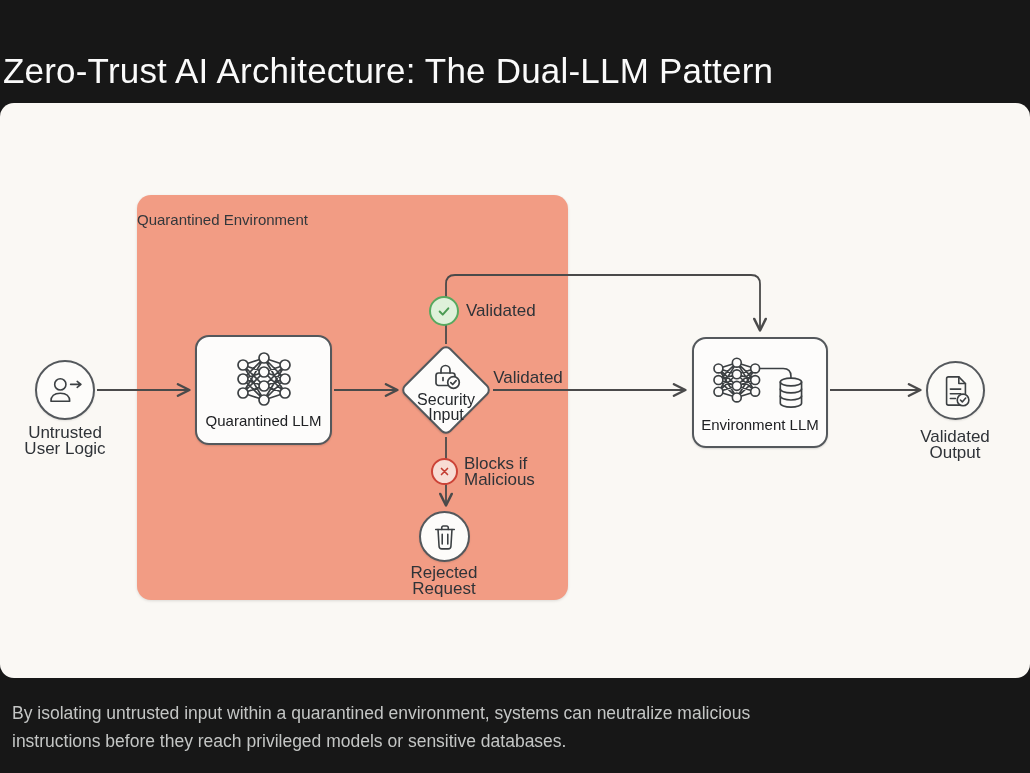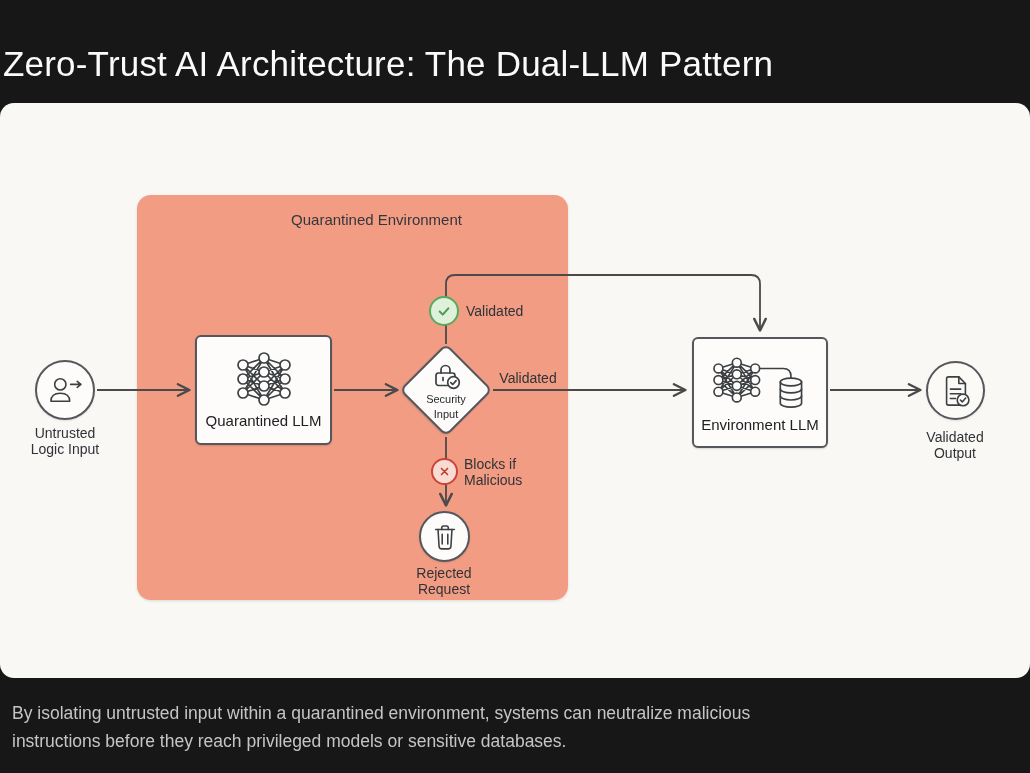--- a/index.html
+++ b/index.html
@@ -5,57 +5,57 @@
   :root{
     --header-bg:#171717; --panel-bg:#FAF8F4; --quarantined-bg:#F29C84;
     --privileged-bg:#2C77D2; --arrow:#4A4A4A; --validated-green:#57A95F;
     --blocked-red:#CC4337; --caption-text:#C4C6C5;
   }
   *{box-sizing:border-box;margin:0;padding:0;}
   body{
     width:1030px;height:773px;background:var(--header-bg);
     font-family:"Liberation Sans",sans-serif;overflow:hidden;position:relative;
   }
-  .titlebar{position:absolute;left:0;top:8px;width:1030px;height:82px;background:var(--header-bg);text-align:right;}
+  .titlebar{position:absolute;left:0;top:15px;width:1030px;height:82px;background:var(--header-bg);text-align:right;}
   .titlebar h1{
     position:absolute;left:3px;top:36px;font-size:35px;font-weight:500;
     color:#FAFAFA;letter-spacing:.2px;white-space:nowrap;
   }
   .panel{
     position:absolute;left:0;top:103px;width:1030px;height:575px;
     background:var(--panel-bg);border-radius:14px;
   }
   .env{position:absolute;top:92px;height:405px;border-radius:14px;box-shadow:0 1px 3px rgba(0,0,0,.12);z-index:1;}
   .env-q{left:137px;width:431px;background:var(--quarantined-bg);}
   .env-p{left:622px;width:271px;background:var(--privileged-bg);}
-  .env-title{position:absolute;top:16px;left:0;right:0;text-align:center;font-size:15px;color:#33373B;padding-left:48px;}
+  .env-title{position:absolute;top:16px;left:0;right:0;text-align:left;font-size:15px;color:#33373B;}
   .env-title.light{color:#D9E5F5;}
   .wires{position:absolute;left:0;top:0;width:1030px;height:575px;z-index:2;}
   .node,.lbl{position:absolute;z-index:3;}
   .circle{
     background:#FDFCFA;border:2px solid #54585C;border-radius:50%;
     display:flex;align-items:center;justify-content:center;box-shadow:0 1px 2px rgba(0,0,0,.10);
   }
   .white-box{
-    background:#FDFCFB;border:2px solid #54585C;border-radius:6px;
+    background:#FDFCFB;border:2px solid #54585C;border-radius:14px;
     display:flex;flex-direction:column;align-items:center;justify-content:center;
     box-shadow:0 1px 2px rgba(0,0,0,.14);
   }
   .box-label{font-size:15px;color:#202124;margin-top:5px;white-space:nowrap;}
   .diamond{
     position:absolute;left:413px;top:254px;width:66px;height:66px;
     background:#FDFCFB;border:2px solid #54585C;border-radius:7px;
     transform:rotate(45deg);z-index:3;box-shadow:0 1px 2px rgba(0,0,0,.14);
   }
   .gate-content{
     position:absolute;left:401px;top:259px;width:90px;z-index:4;
     display:flex;flex-direction:column;align-items:center;
   }
-  .gate-text{font-size:11px;line-height:15px;color:#26292D;text-align:center;margin-top:2px;}
-  .lbl{font-size:14px;line-height:16px;color:#2F3338;text-align:center;}
+  .gate-text{font-size:16px;line-height:15px;color:#26292D;text-align:center;margin-top:2px;}
+  .lbl{font-size:17px;line-height:16px;color:#2F3338;text-align:center;}
   .lbl.left{text-align:left;}
   .lbl.light{color:#D8E6F7;}
   .status-dot{position:absolute;border-radius:50%;display:flex;align-items:center;justify-content:center;z-index:3;}
   .check-dot{left:429px;top:193px;width:30px;height:30px;background:#DFF1DA;border:2px solid var(--validated-green);}
   .x-dot{left:431px;top:355px;width:27px;height:27px;background:#F8DCD4;border:2px solid var(--blocked-red);}
   .caption{position:absolute;left:0;top:678px;width:836px;height:95px;background:var(--header-bg);}
   .caption p{
     position:absolute;left:12px;top:21px;max-width:1008px;
     font-size:17.5px;line-height:28px;color:var(--caption-text);
   }
@@ -93,21 +93,21 @@
 
   <div class="node circle" style="left:35px;top:257px;width:60px;height:60px;">
     <svg width="38" height="30" viewBox="0 0 40 32">
       <circle class="stroke" cx="15" cy="10" r="6"></circle>
       <path class="stroke" d="M5 28 Q5 19.5 15 19.5 Q25 19.5 25 28 Z"></path>
       <path class="stroke" d="M26 10 H36 M33 6.8 L37 10 L33 13.2"></path>
     </svg>
   </div>
   <div class="lbl" style="left:5px;top:322px;width:120px;">
     <span style="display:block">Untrusted</span>
-    <span style="display:block">Logic Input</span>
+    <span style="display:block">User Logic</span>
   </div>
 
   <div class="node white-box" style="left:195px;top:232px;width:137px;height:110px;">
     <svg width="66" height="56" viewBox="0 0 56 56">
       <g class="stroke" stroke-width="1.3">
         <path d="M7 14 L28 7 M7 14 L28 21 M7 14 L28 35 M7 14 L28 49 M7 28 L28 7 M7 28 L28 21 M7 28 L28 35 M7 28 L28 49 M7 42 L28 7 M7 42 L28 21 M7 42 L28 35 M7 42 L28 49"></path>
         <path d="M49 14 L28 7 M49 14 L28 21 M49 14 L28 35 M49 14 L28 49 M49 28 L28 7 M49 28 L28 21 M49 28 L28 35 M49 28 L28 49 M49 42 L28 7 M49 42 L28 21 M49 42 L28 35 M49 42 L28 49"></path>
       </g>
       <g class="stroke node-fill" stroke-width="1.6">
         <circle cx="7" cy="14" r="5"></circle>

